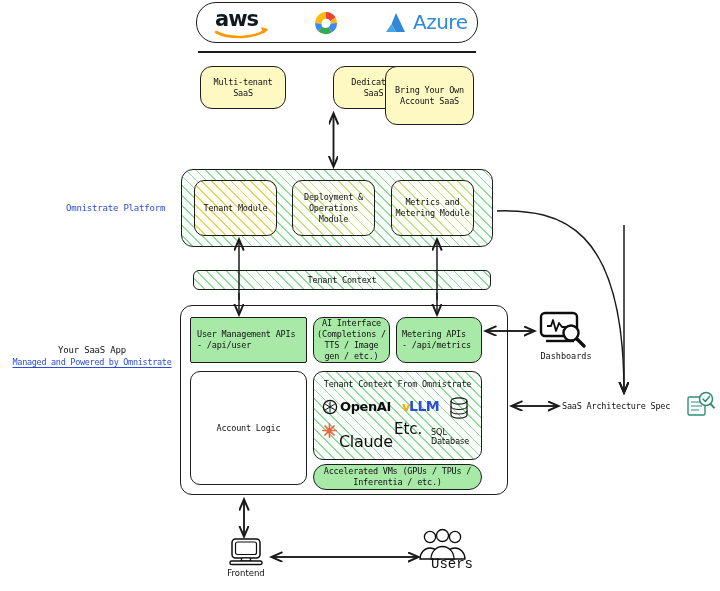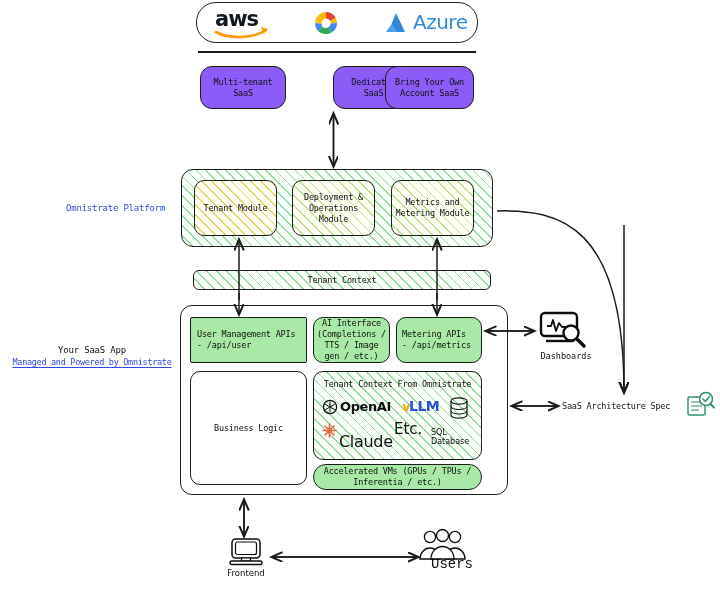--- a/index.html
+++ b/index.html
@@ -22,21 +22,21 @@
   }
   .hatch-yg{
     background-color:#fdfff7;
     background-image:repeating-linear-gradient(45deg,
       rgba(150,195,60,.55) 0 1.2px, rgba(255,255,255,0) 1.2px 7px);
   }
 
   .ctr{display:flex;align-items:center;justify-content:center;text-align:center;}
   .lbl{font-size:8.5px;line-height:11px;color:#101010;letter-spacing:-0.2px;}
 
-  .pink{background:#8b5cf6;}
+  .pink{background:#fef9c3;}
   .green{background:#a8e9a8;}
 
   .blue-label{color:#2b4ddb;font-size:9px;letter-spacing:-0.2px;}
   .blue-ul{color:#2b4ddb;font-size:8.5px;letter-spacing:-0.3px;
            text-decoration:underline;text-underline-offset:2px;}
   .blk-label{color:#111;font-size:9px;letter-spacing:-0.2px;}
 
   svg{position:absolute;left:0;top:0;overflow:visible;}
   .stroke{fill:none;stroke:#1a1a1a;stroke-width:1.5;}
 
@@ -84,21 +84,21 @@
       <div class="lbl">Multi-tenant</div>
       <div class="lbl">SaaS</div>
     </div>
   </div>
   <div class="abs rr pink ctr" style="left:293px;top:66px;width:81px;height:43px;margin-left:40px;">
     <div>
       <div class="lbl">Dedicated</div>
       <div class="lbl">SaaS</div>
     </div>
   </div>
-  <div class="abs rr pink ctr" style="left:385px;top:66px;width:89px;height:43px;">
+  <div class="abs rr pink ctr" style="left:385px;top:66px;width:89px;height:59px;">
     <div>
       <div class="lbl">Bring Your Own</div>
       <div class="lbl">Account SaaS</div>
     </div>
   </div>
 
   <div class="abs blue-label" style="left:66px;top:203px;width:120px;">Omnistrate Platform</div>
 
   <div class="abs rr hatch-green" style="left:181px;top:169px;width:312px;height:78px;"></div>
 
@@ -149,21 +149,21 @@
   </div>
 
   <div class="abs rr green ctr" style="left:396px;top:317px;width:86px;height:46px;border-radius:10px;border-width:1.4px;">
     <div style="padding-left:5px;width:100%;text-align:left;">
       <div class="lbl">Metering APIs</div>
       <div class="lbl">- /api/metrics</div>
     </div>
   </div>
 
   <div class="abs rr ctr" style="left:190px;top:371px;width:117px;height:114px;border-radius:10px;border-width:1.4px;background:#fff;">
-    <div class="lbl">Business Logic</div>
+    <div class="lbl">Account Logic</div>
   </div>
 
   <div class="abs rr hatch-green" style="left:313px;top:371px;width:169px;height:89px;border-radius:10px;border-width:1.4px;">
     <div class="lbl" style="text-align:center;margin-top:7px;">Tenant Context From Omnistrate</div>
 
     <div class="abs" style="left:8px;top:26px;width:74px;height:17px;">
       <svg width="16" height="16" viewBox="0 0 16 16" aria-hidden="true" style="position:absolute;left:0;top:1px;">
         <circle cx="8" cy="8" r="6.6" fill="none" stroke="#101010" stroke-width="1.3"></circle>
         <path d="M8 2.4 L8 13.6 M3.2 5.2 L12.8 10.8 M3.2 10.8 L12.8 5.2" stroke="#101010" stroke-width="1" fill="none"></path>
       </svg>

